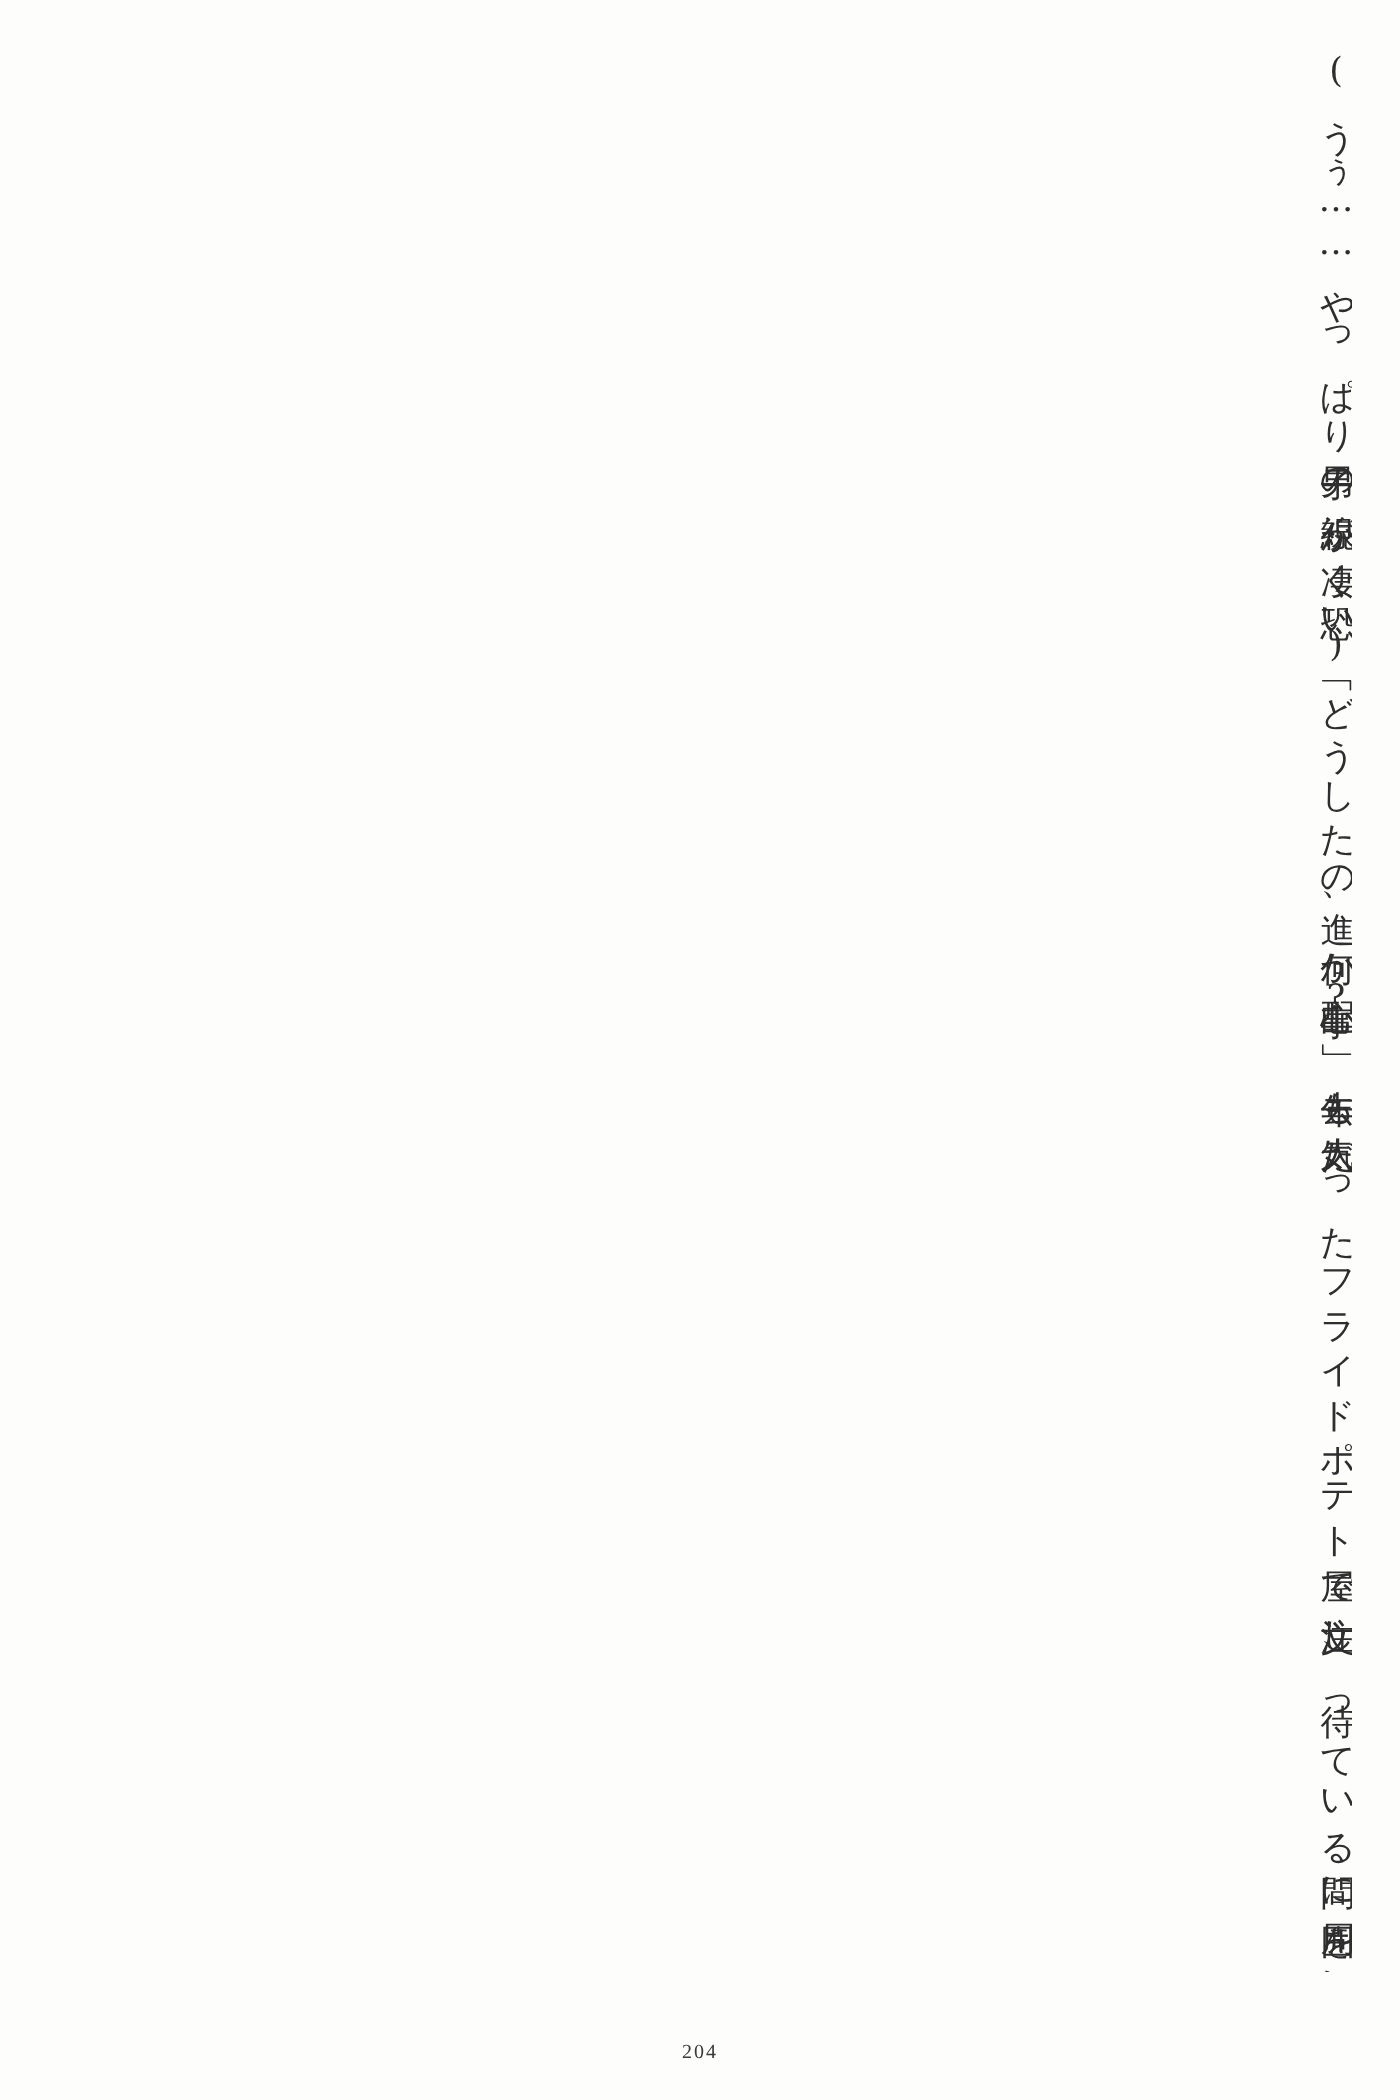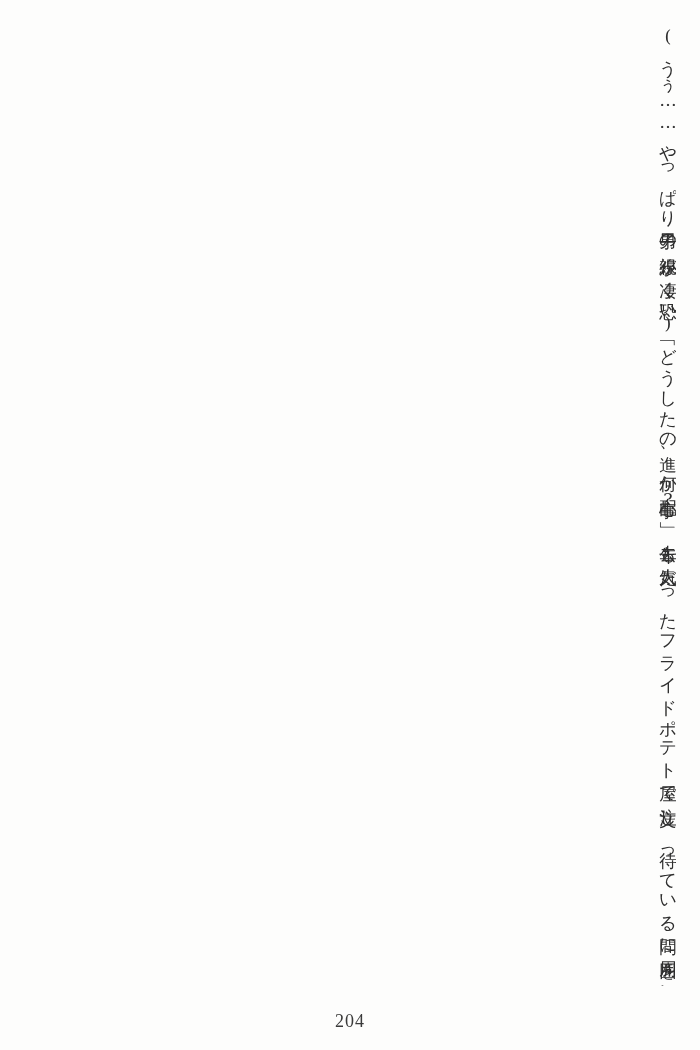--- a/index.html
+++ b/index.html
@@ -53,21 +53,21 @@
   }
   .line.indent {
     padding-top: 18px;
   }
   #page-number {
     position: absolute;
     bottom: 18px;
     left: 0;
     right: 0;
     text-align: center;
-    font-size: 18px;
+    font-size: 10px;
     color: #3a3a3a;
     font-family: "Liberation Serif", "DejaVu Serif", serif;
     letter-spacing: 1px;
   }
 </style>
 </head>
 <body>
 
 <div id="page">
   <div id="text-area">

